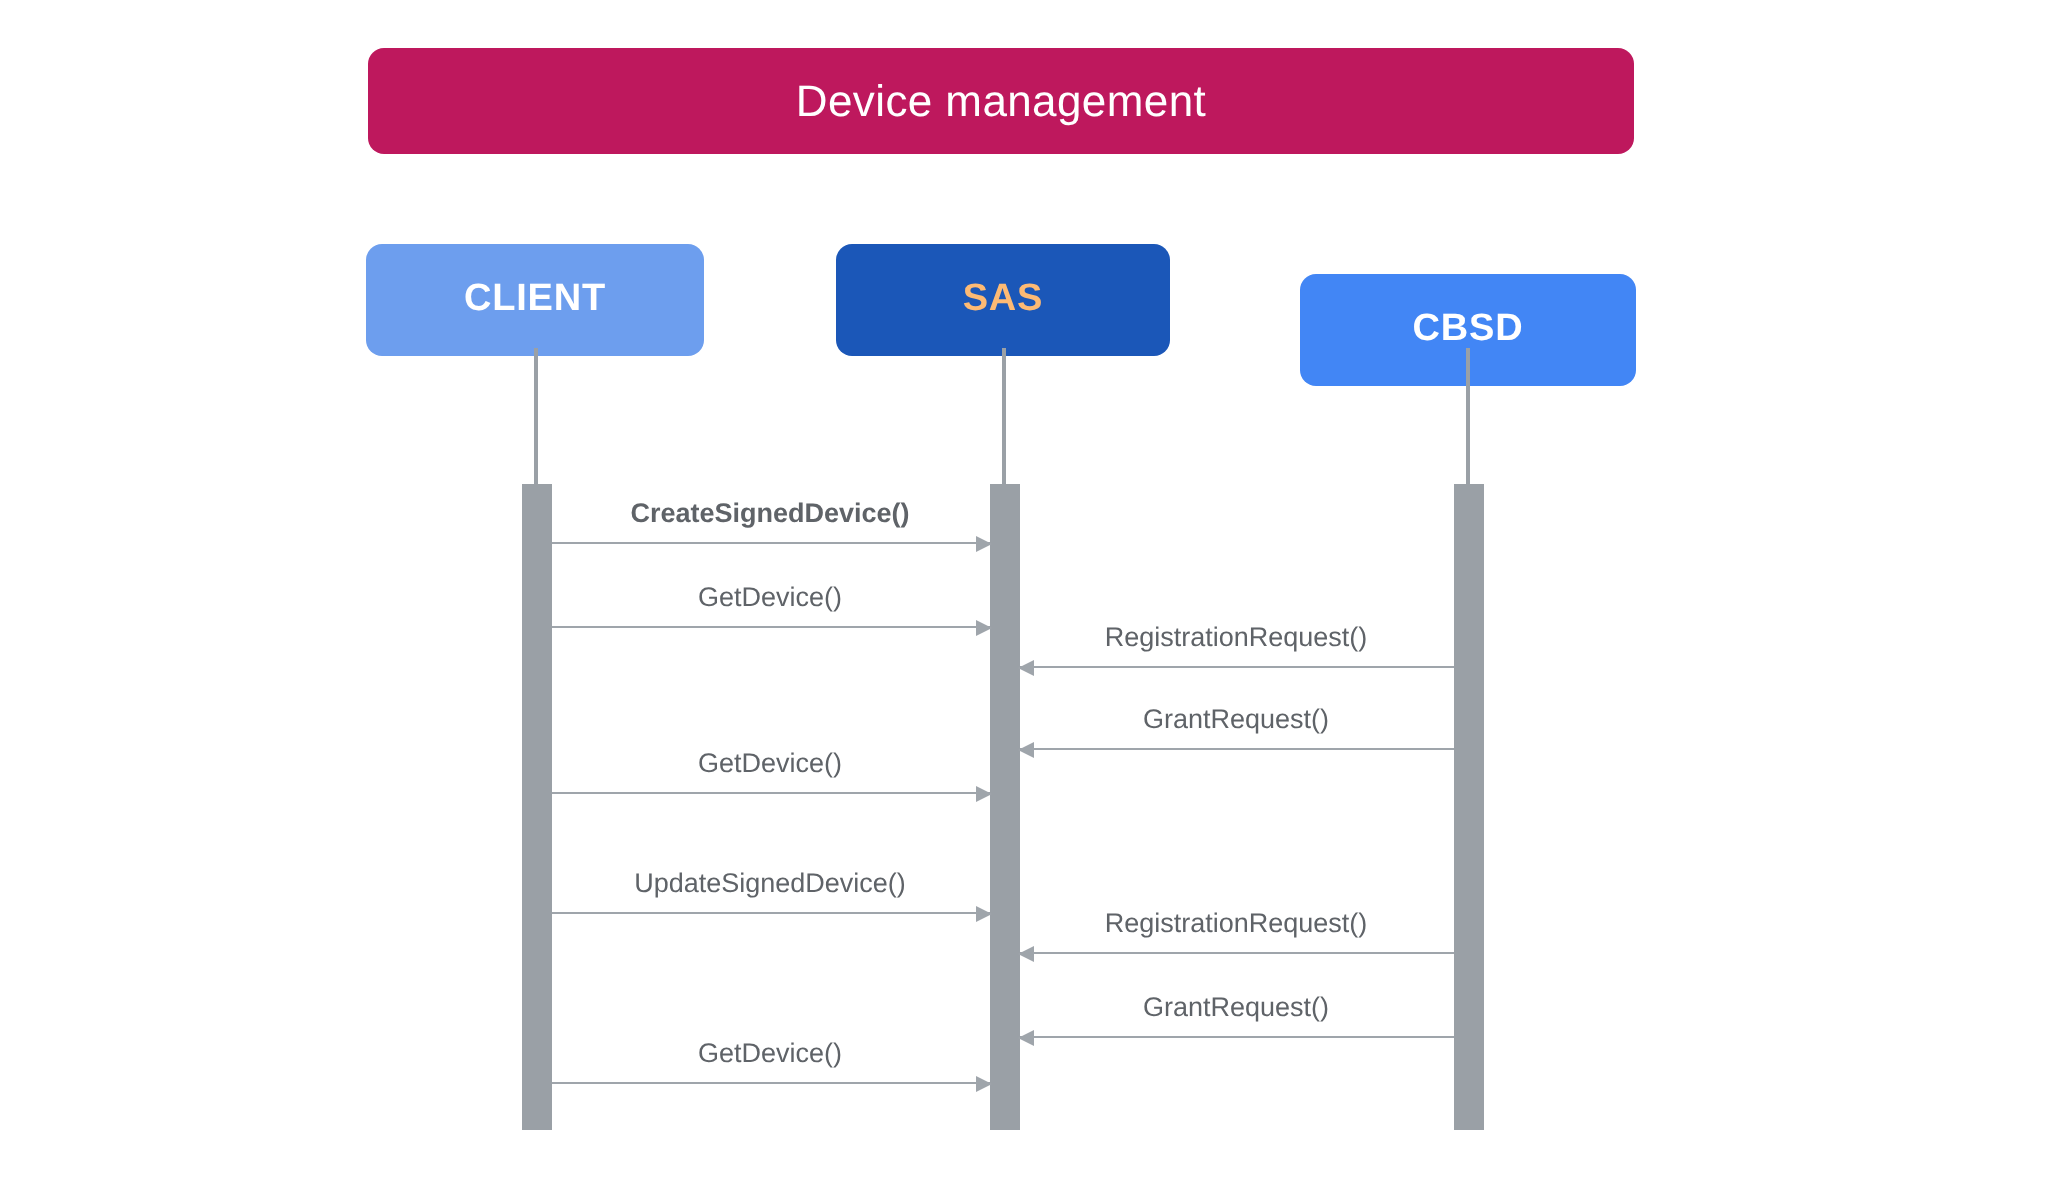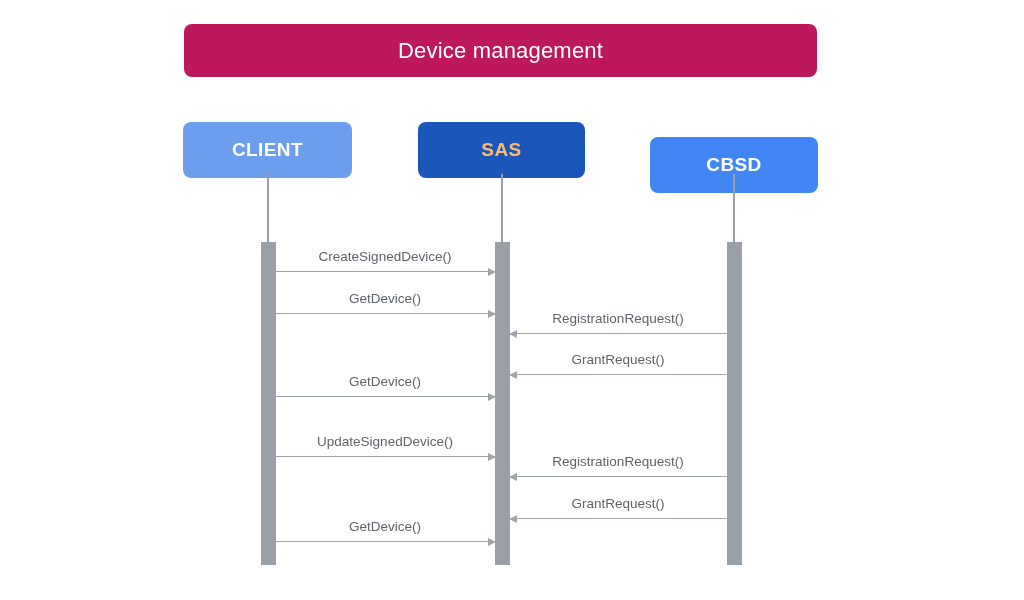--- a/index.html
+++ b/index.html
@@ -41,21 +41,21 @@
     <div class="actor" style="left: 418px; top: 122px; width: 167px; background: rgb(27, 87, 184); color: #fdba74;">
       <span>SAS</span>
     </div>
     <div class="lifeline" style="left: 501.25px; top: 174px; height: 68px; background: rgb(154, 160, 166);"></div>
     <div class="bar" style="left: 494.5px; top: 242px; height: 323px; background: rgb(154, 160, 166);"></div>
     <div class="actor" style="left: 650px; top: 122px; width: 168px; background: rgb(66, 134, 245); color: rgb(255, 255, 255); margin-top: 15px;">
       <span>CBSD</span>
     </div>
     <div class="lifeline" style="left: 733.25px; top: 174px; height: 68px; background: rgb(154, 160, 166);"></div>
     <div class="bar" style="left: 726.5px; top: 242px; height: 323px; background: rgb(154, 160, 166);"></div>
-    <div class="msg" style="left: 275.5px; top: 246px; width: 219px;">
+    <div class="msg" style="left: 275.5px; top: 246px; width: 219px; font-weight: bold;">
       <div class="lbl" style="color: rgb(95, 99, 104);">CreateSignedDevice()</div>
       <div class="line" style="background: rgb(159, 165, 171);"></div>
       <div class="head right" style="border-left-color: rgb(159, 165, 171); border-right-color: rgb(159, 165, 171);"></div>
     </div>
     <div class="msg" style="left: 275.5px; top: 288px; width: 219px;">
       <div class="lbl" style="color: rgb(95, 99, 104);">GetDevice()</div>
       <div class="line" style="background: rgb(159, 165, 171);"></div>
       <div class="head right" style="border-left-color: rgb(159, 165, 171); border-right-color: rgb(159, 165, 171);"></div>
     </div>
     <div class="msg" style="left: 509.5px; top: 308px; width: 217px;">

